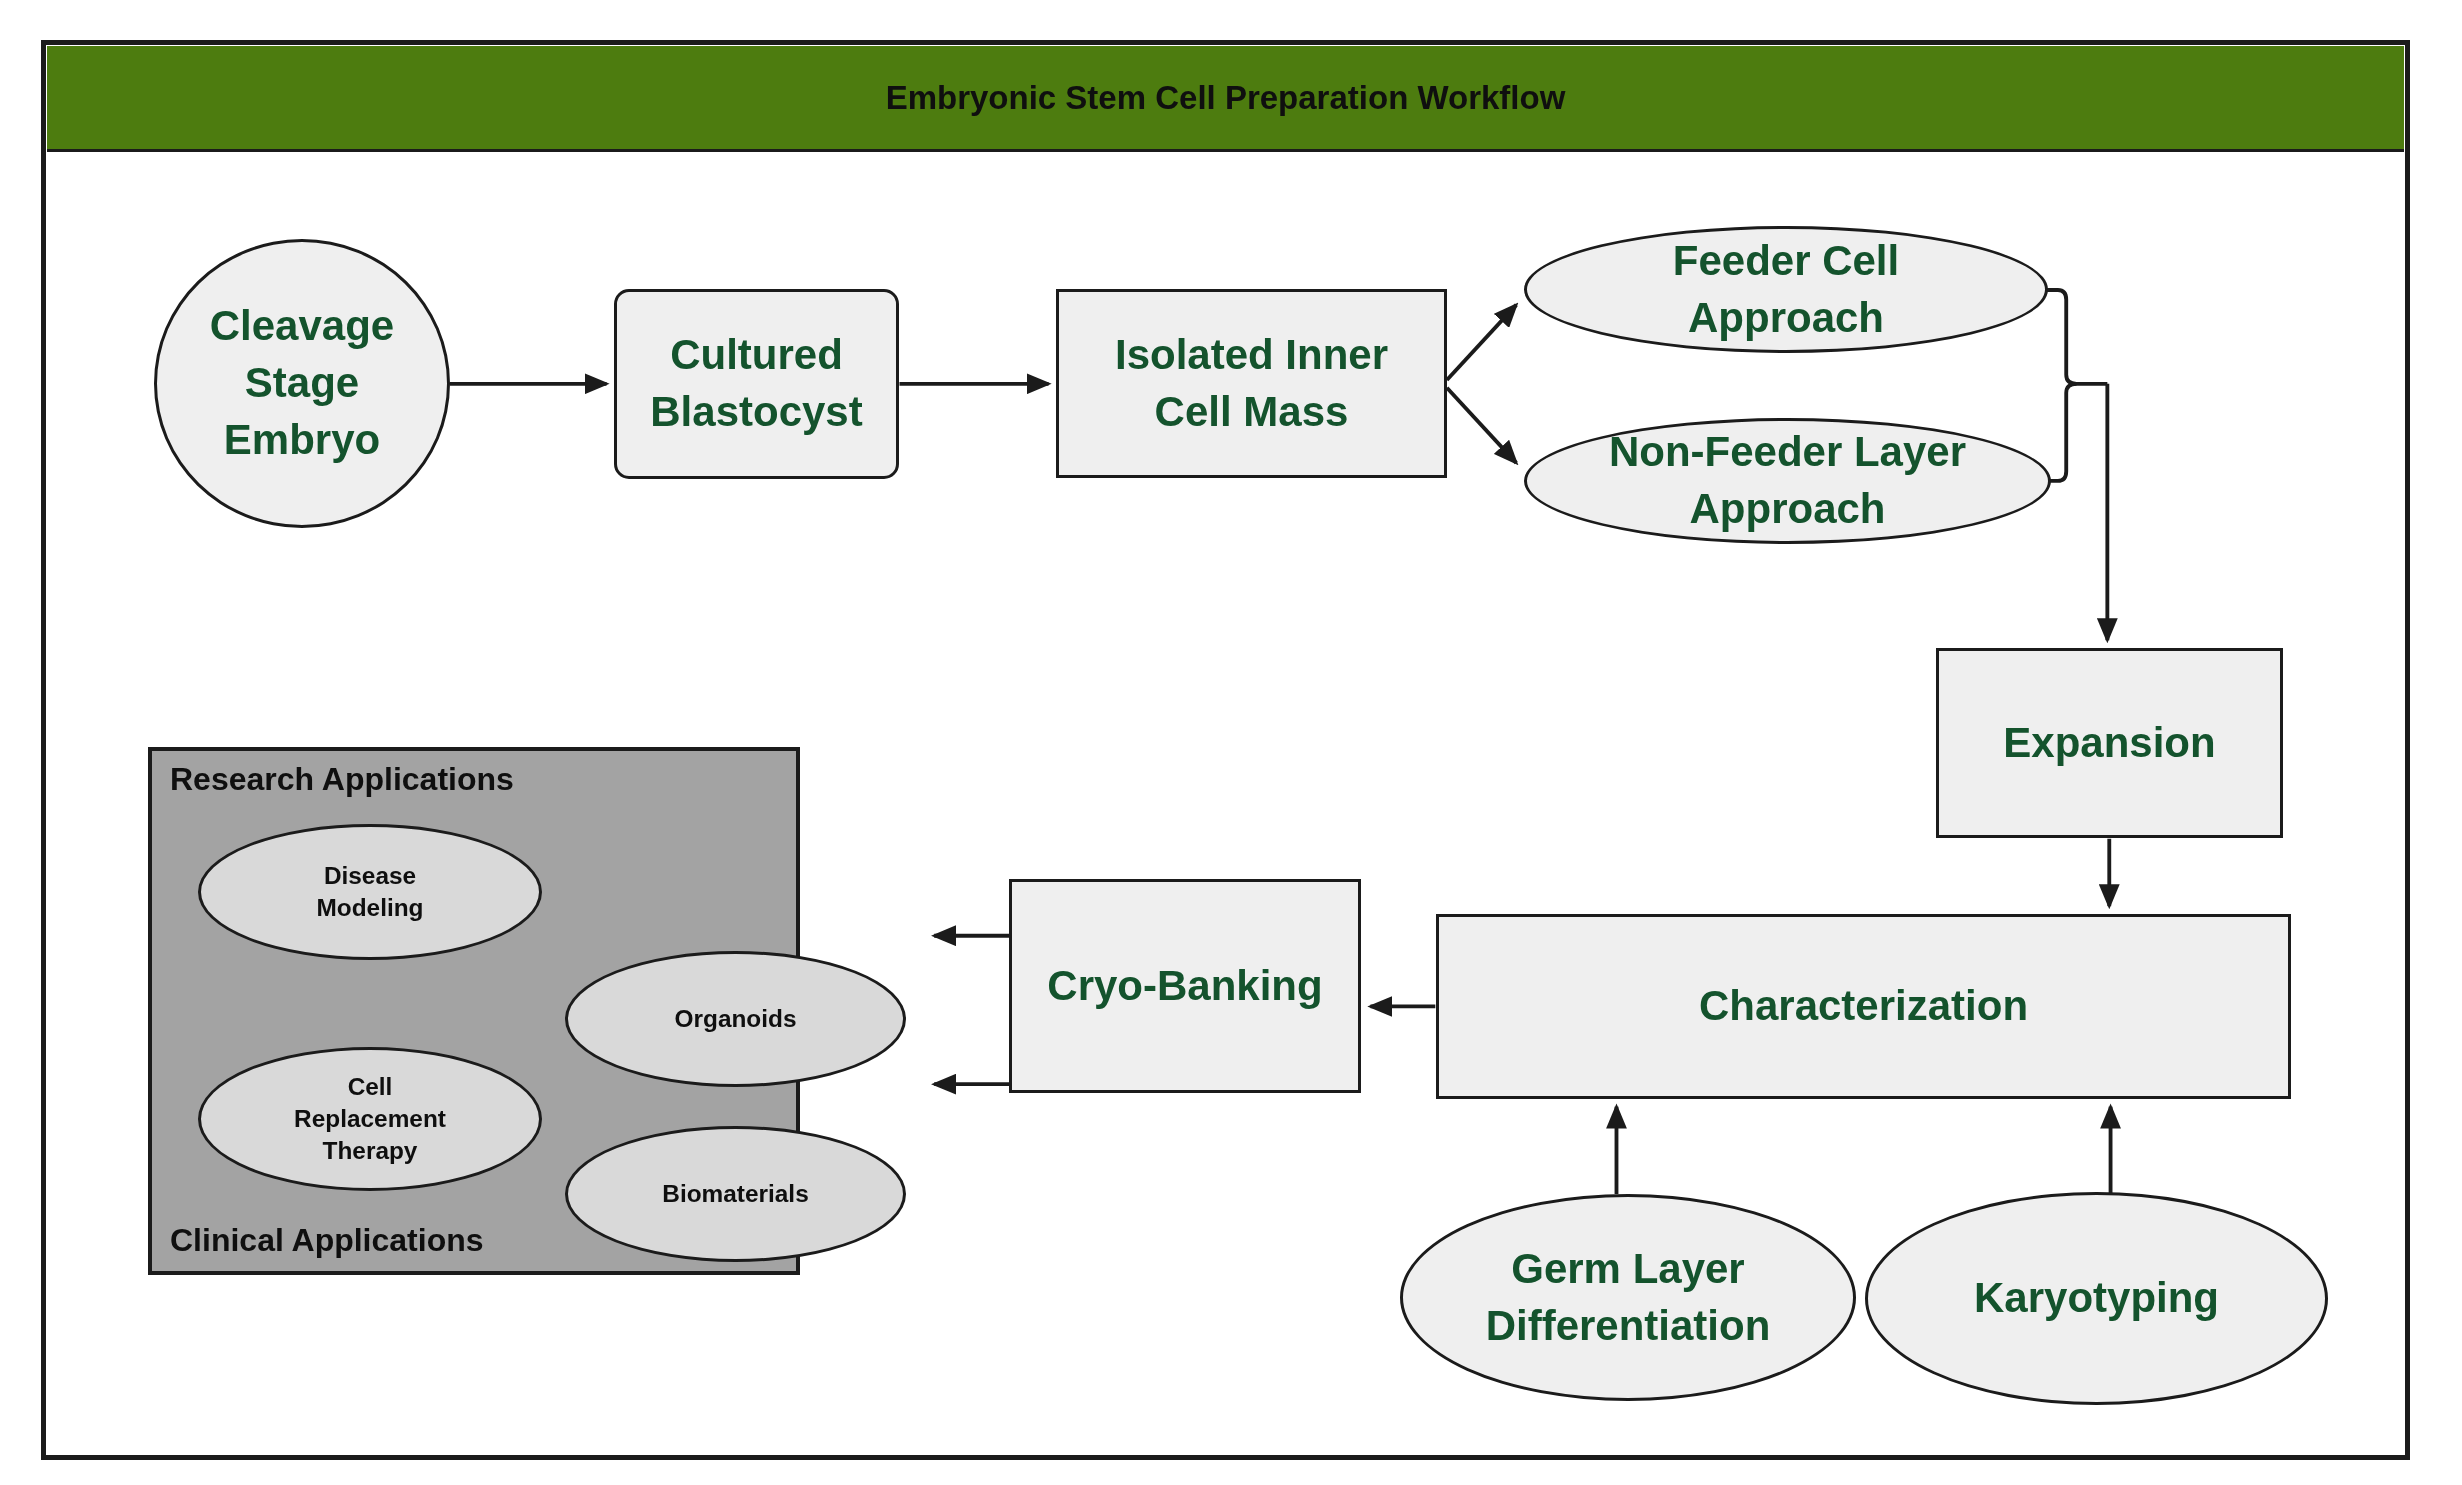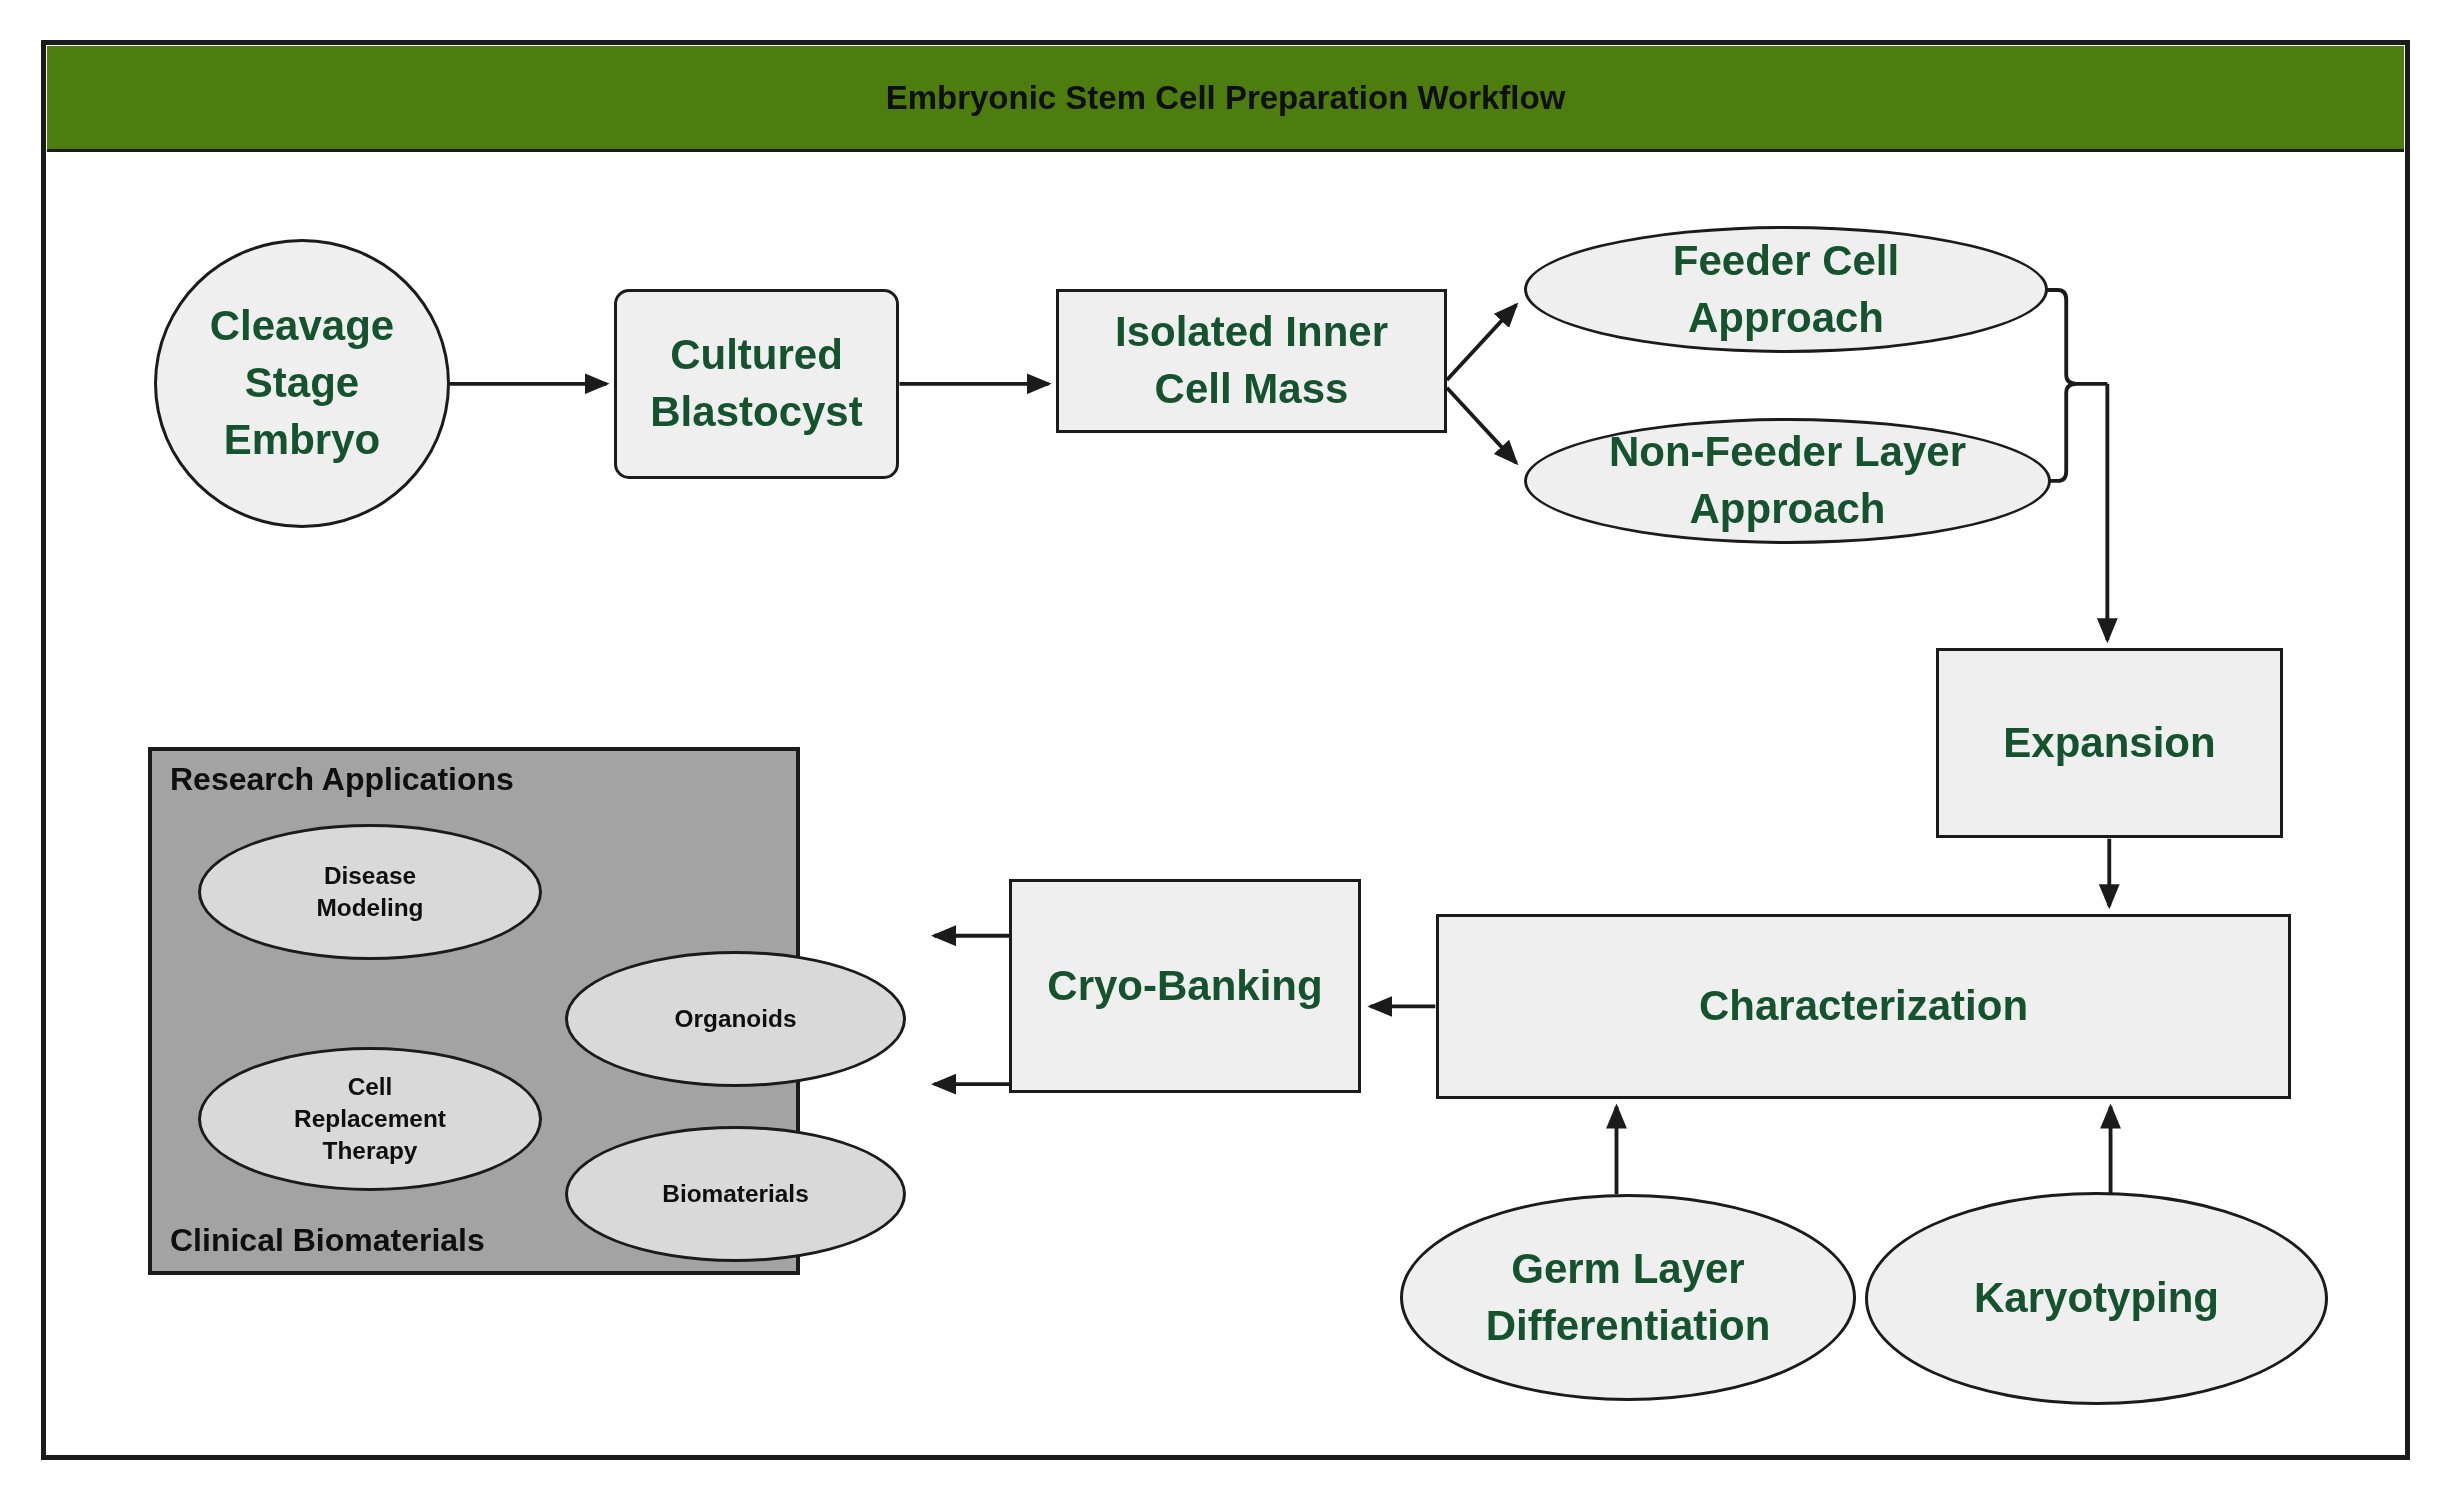--- a/index.html
+++ b/index.html
@@ -129,21 +129,21 @@
     <span class="lbl">Cleavage
 Stage
 Embryo</span>
   </div>
 
   <div class="node" style="left:614px; top:289px; width:285px; height:190px;border-radius:15px;">
     <span class="lbl">Cultured
 Blastocyst</span>
   </div>
 
-  <div class="node" style="left:1056px; top:289px; width:391px; height:144px;">
+  <div class="node" style="left:1056px; top:289px; width:391px; height:189px;">
     <span class="lbl">Isolated Inner
 Cell Mass</span>
   </div>
 
   <div class="node ellipse" style="left:1524px; top:226px; width:524px; height:127px;">
     <span class="lbl">Feeder Cell
 Approach</span>
   </div>
 
   <div class="node ellipse" style="left:1524px; top:418px; width:527px; height:126px;">
@@ -178,21 +178,21 @@
     <div class="app-ellipse" style="left:46px; top:296px; width:344px; height:144px;">
       <span class="lbl">Cell
 Replacement
 Therapy</span>
     </div>
 
     <div class="app-ellipse" style="left:413px; top:375px; width:341px; height:136px;">
       <span class="lbl">Biomaterials</span>
     </div>
 
-    <div class="apps-label clinical">Clinical Biomaterials</div>
+    <div class="apps-label clinical">Clinical Applications</div>
   </div>
 
   <div class="node ellipse" style="left:1400px; top:1194px; width:456px; height:207px;">
     <span class="lbl">Germ Layer
 Differentiation</span>
   </div>
 
   <div class="node ellipse" style="left:1865px; top:1192px; width:463px; height:213px;">
     <span class="lbl">Karyotyping</span>
   </div>

